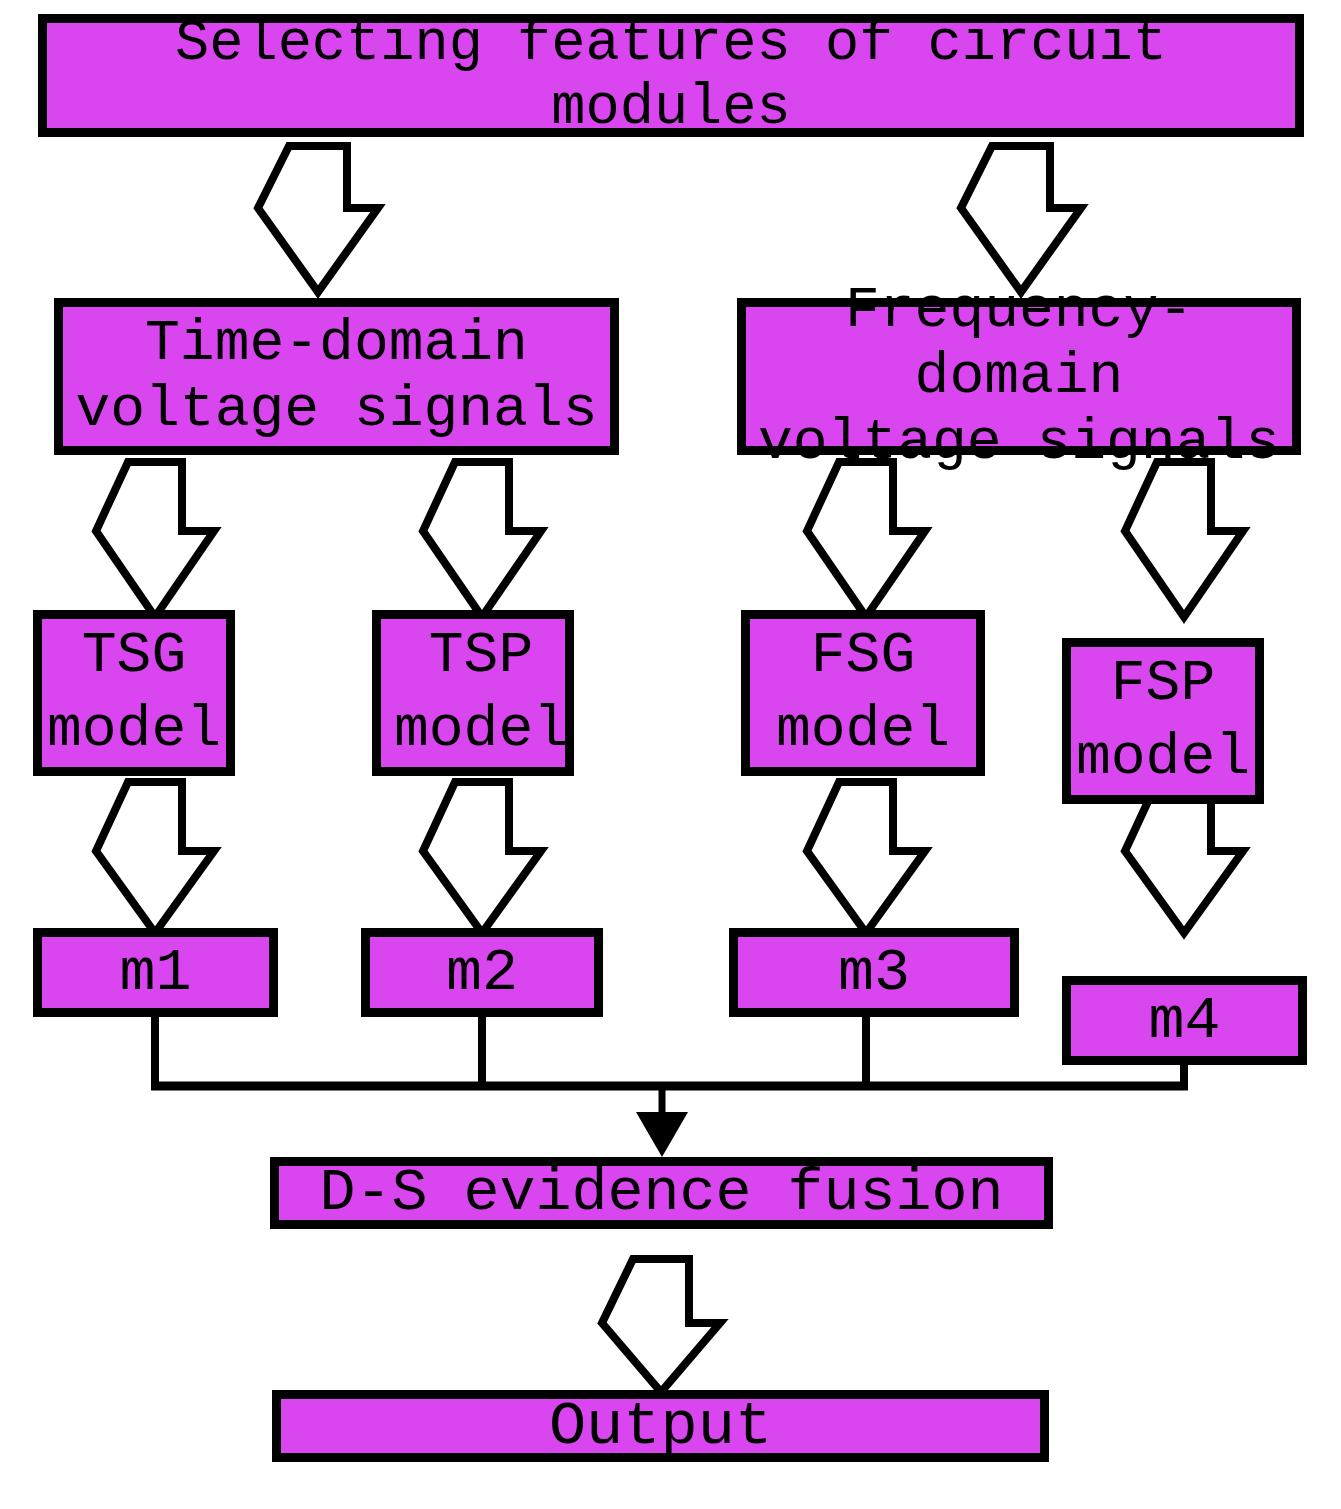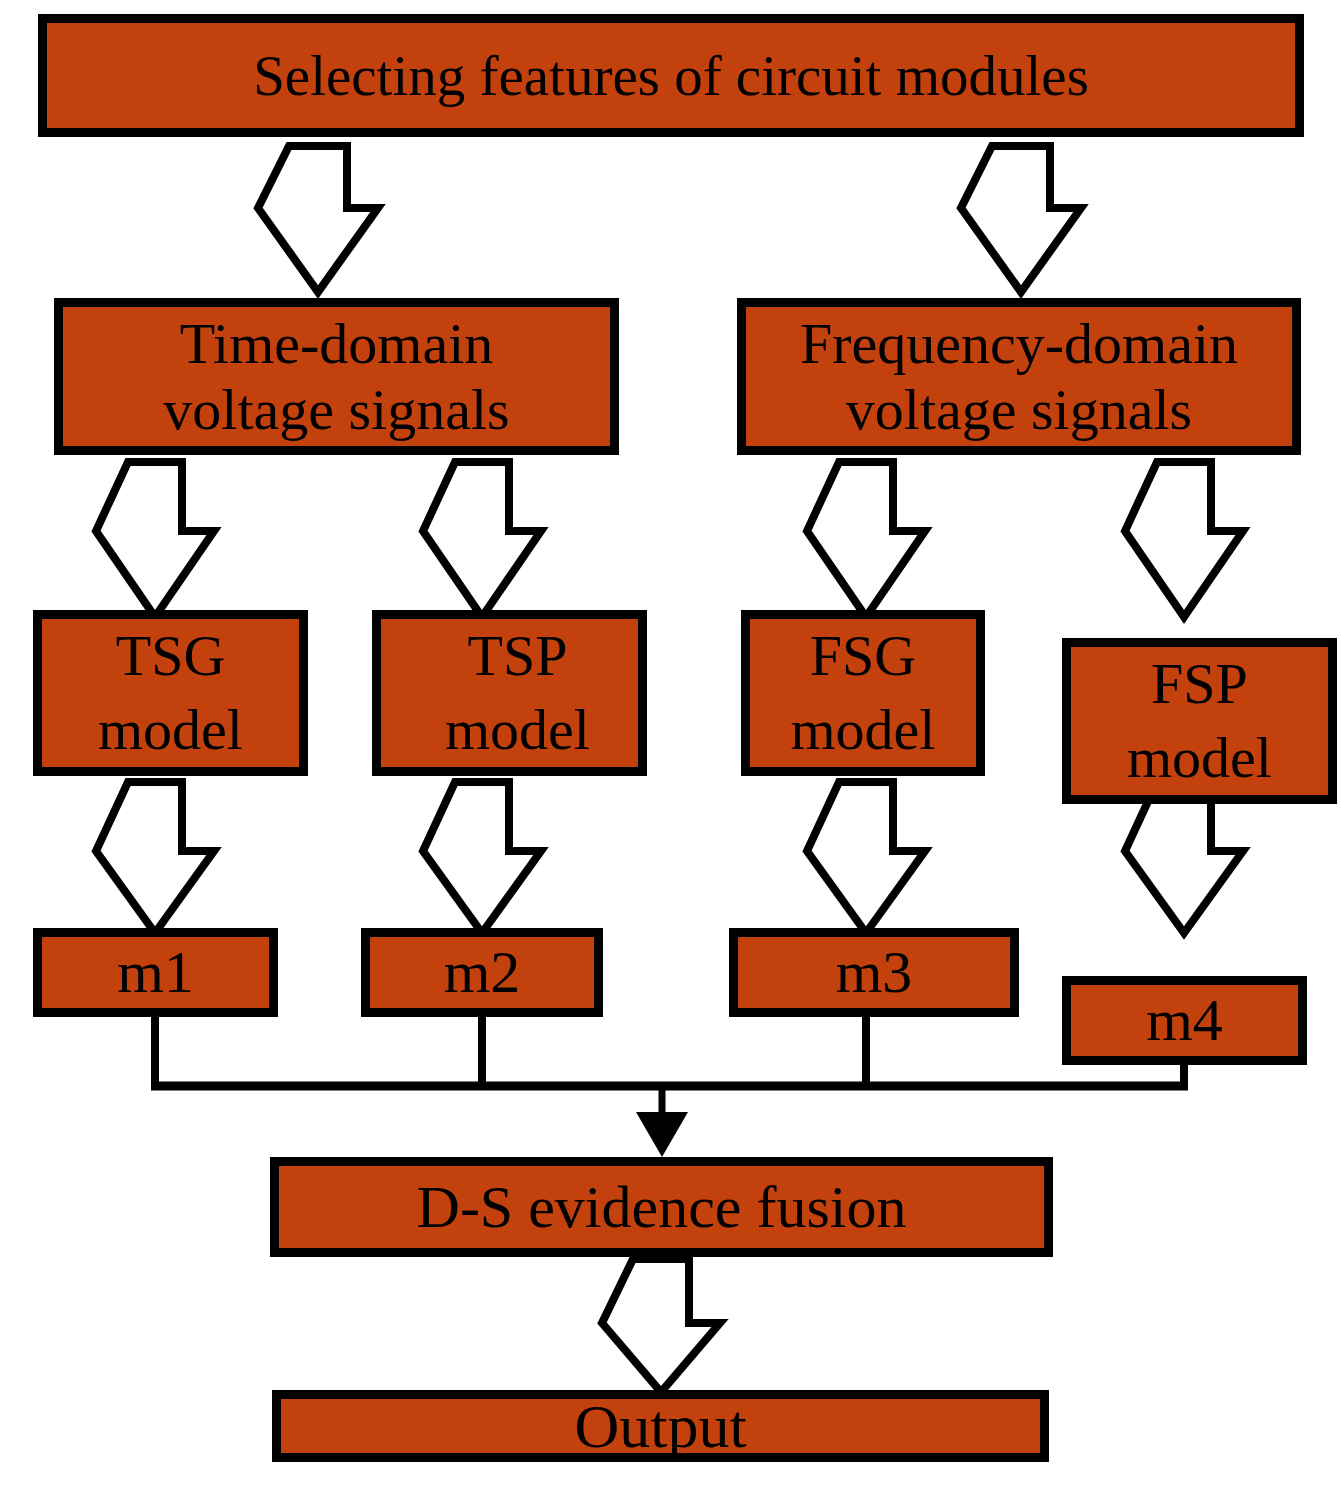--- a/index.html
+++ b/index.html
@@ -18,42 +18,43 @@
   }
   .layer {
     position: absolute;
     left: 0;
     top: 0;
   }
   .node {
     position: absolute;
     box-sizing: border-box;
     border: 9px solid #000000;
-    background: #c2410c;
+    background: #d946ef;
     display: flex;
     align-items: center;
     justify-content: center;
     text-align: center;
     white-space: pre-line;
     color: #000000;
+    font-family: Liberation Mono, monospace;
   }
   .node-root     { left: 38px;   top: 14px;   width: 1266px; height: 123px; font-size: 57px; }
   .node-time     { left: 36px;   top: 298px;  width: 565px;  height: 157px; font-size: 58px; line-height: 66px; margin-left: 18px; }
   .node-freq     { left: 737px;  top: 298px;  width: 564px;  height: 157px; font-size: 58px; line-height: 66px; text-align: center; }
-  .node-model    { top: 610px;   width: 275px; height: 166px; font-size: 58px; line-height: 74px; }
+  .node-model    { top: 610px;   width: 202px; height: 166px; font-size: 58px; line-height: 74px; }
   .node-tsg      { left: 33px; }
   .node-tsp      { left: 372px; padding-left: 16px; }
   .node-fsg      { left: 741px;  width: 244px; }
   .node-fsp      { left: 1062px; margin-top: 28px; }
   .node-m        { top: 928px;   width: 245px; height: 89px;  font-size: 60px; }
   .node-m1       { left: 33px; }
   .node-m2       { left: 361px;  width: 242px; }
   .node-m3       { left: 729px;  width: 290px; }
   .node-m4       { left: 1062px; margin-top: 48px; }
-  .node-fusion   { left: 270px;  top: 1157px; width: 783px;  height: 100px;  font-size: 60px; }
+  .node-fusion   { left: 270px;  top: 1157px; width: 783px;  height: 72px;  font-size: 60px; }
   .node-output   { left: 272px;  top: 1390px; width: 777px;  height: 72px; font-size: 62px; }
   .arrow {
     fill: #ffffff;
     stroke: #000000;
     stroke-width: 8;
     stroke-linejoin: miter;
   }
   .wire {
     stroke: #000000;
     stroke-width: 8;

